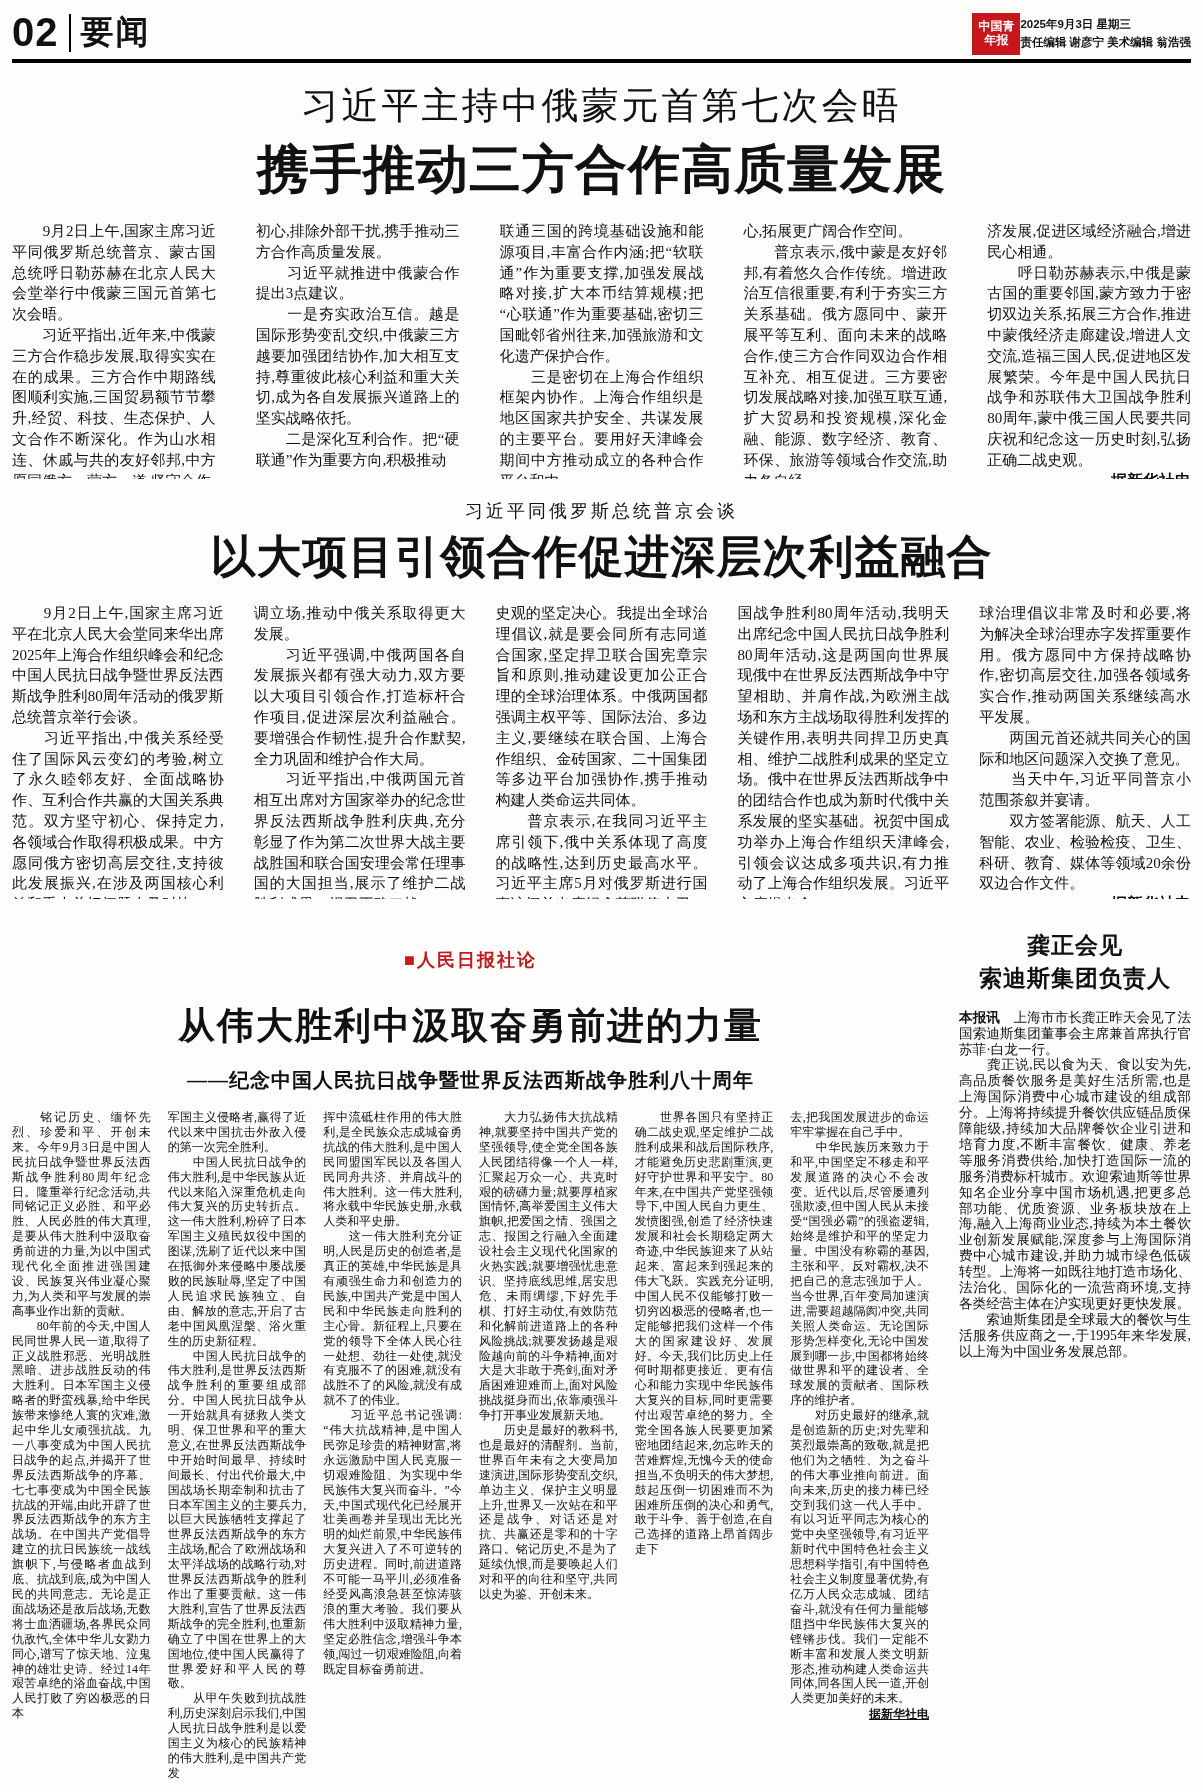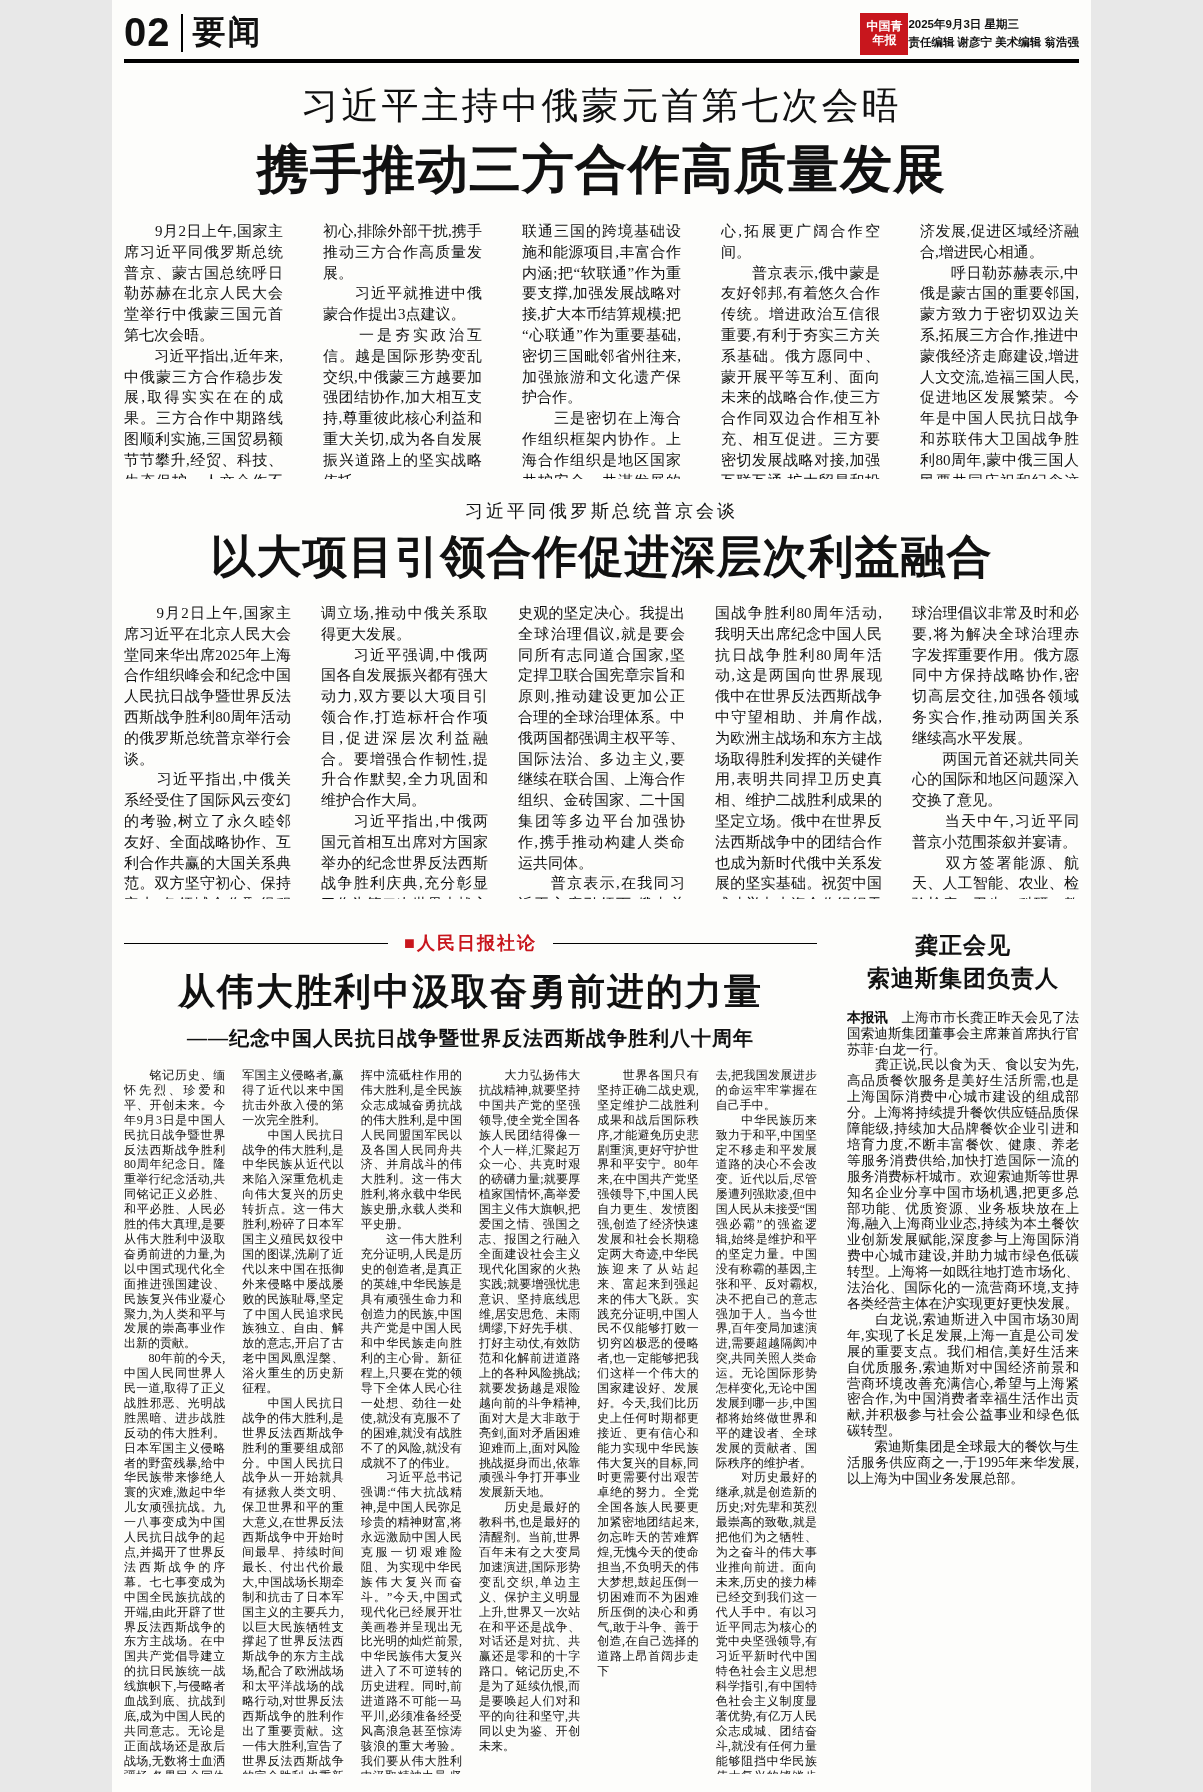--- a/index.html
+++ b/index.html
@@ -1,19 +1,19 @@
 <!DOCTYPE html>
 <html lang="zh"><head>
 <meta charset="utf-8">
 <style>
   * { margin:0; padding:0; box-sizing:border-box; }
   html,body { background:#e8e8e8; }
   .page {
     position:relative;
-    width:979px; height:1792px;
+    width:1203px; height:1792px;
     margin:0 auto;
     background:#fdfdfb;
     color:#111;
     font-family:"Liberation Serif", serif;
     padding:10px 12px 6px 12px;
     overflow:hidden;
     display:flex; flex-direction:column;
   }
   
   .hdr {
@@ -65,34 +65,34 @@
   .a1 .cols { margin-top:16px; gap:40px; height:258px; }
   .a1 .coltext { font-size:15px; line-height:20.8px; }
   
   .a2 .kicker { margin-top:20px; font-size:18px; }
   .a2 .headline { margin-top:4px; font-size:45px; }
   .a2 .cols { margin-top:16px; gap:30px; height:296px; }
   .a2 .coltext { font-size:15px; line-height:20.8px; }
   
   .lower { display:flex; margin-top:26px; gap:30px; flex:1; }
   .editorial { flex:1; display:flex; flex-direction:column; }
-  .ed-label-row { display:flex; align-items:center; gap:16px; margin-top:6px; }
+  .ed-label-row { display:flex; align-items:center; gap:16px; margin-top:6px;flex-direction:column; }
   .ed-rule { flex:1; border-top:1.5px solid #000; }
   .ed-label {
     color:#c8161d; font-weight:700; font-size:18px;
     font-family:"Liberation Sans", sans-serif; letter-spacing:2px;
     white-space:nowrap;
   }
   .ed-headline {
     text-align:center; margin-top:12px;
     font-family:"Liberation Sans", sans-serif;
     font-size:37px; font-weight:900; letter-spacing:2px;
   }
   .ed-subtitle {
-    text-align:center; margin-top:8px;
+    text-align:center; margin-top:16px;
     font-size:20px; font-weight:600; letter-spacing:1px;
   }
   .ed-cols { margin-top:16px; gap:17px; height:706px; }
   .ed-cols .coltext { font-size:12px; line-height:14.9px; }
   .ed-cols .attribution { font-size:12px; }
   
   .side { width:232px; display:flex; flex-direction:column; }
   .side-title {
     text-align:center; margin-top:4px;
     font-family:"Liberation Sans", sans-serif;
@@ -229,20 +229,19 @@
     </section>
 
     <aside class="side">
       <div class="side-title">
         <div>龚正会见</div>
         <div>索迪斯集团负责人</div>
       </div>
       <div class="side-body">
         <p><span class="dateline">本报讯</span>　<span>上海市市长龚正昨天会见了法国索迪斯集团董事会主席兼首席执行官苏菲·白龙一行。</span></p>
         <p>　　龚正说,民以食为天、食以安为先,高品质餐饮服务是美好生活所需,也是上海国际消费中心城市建设的组成部分。上海将持续提升餐饮供应链品质保障能级,持续加大品牌餐饮企业引进和培育力度,不断丰富餐饮、健康、养老等服务消费供给,加快打造国际一流的服务消费标杆城市。欢迎索迪斯等世界知名企业分享中国市场机遇,把更多总部功能、优质资源、业务板块放在上海,融入上海商业业态,持续为本土餐饮业创新发展赋能,深度参与上海国际消费中心城市建设,并助力城市绿色低碳转型。上海将一如既往地打造市场化、法治化、国际化的一流营商环境,支持各类经营主体在沪实现更好更快发展。</p>
-        <p>　　白龙说,索迪斯进入中国市场30周年,实现了长足发展,上海一直是公司发展的重要支点。我们相信,美好生活来自优质服务,索迪斯对中国经济前景和营商环境改善充满信心,希望与上海紧密合作,为中国消费者幸福生活作出贡献,并积极参与社会公益事业和绿色低碳转型。</p>
         <p>　　索迪斯集团是全球最大的餐饮与生活服务供应商之一,于1995年来华发展,以上海为中国业务发展总部。</p>
       </div>
     </aside>
 
   </div>
 
 </div>
 
 </body></html>

